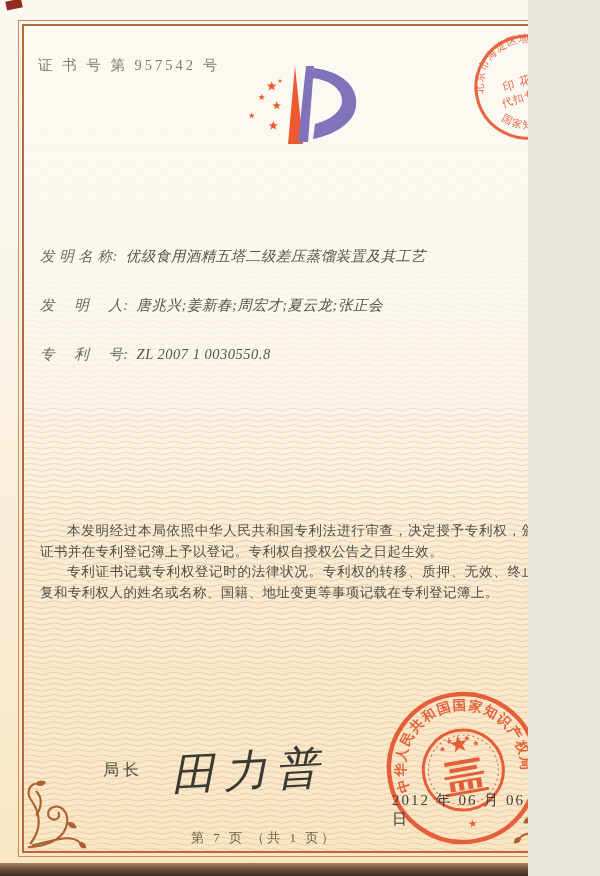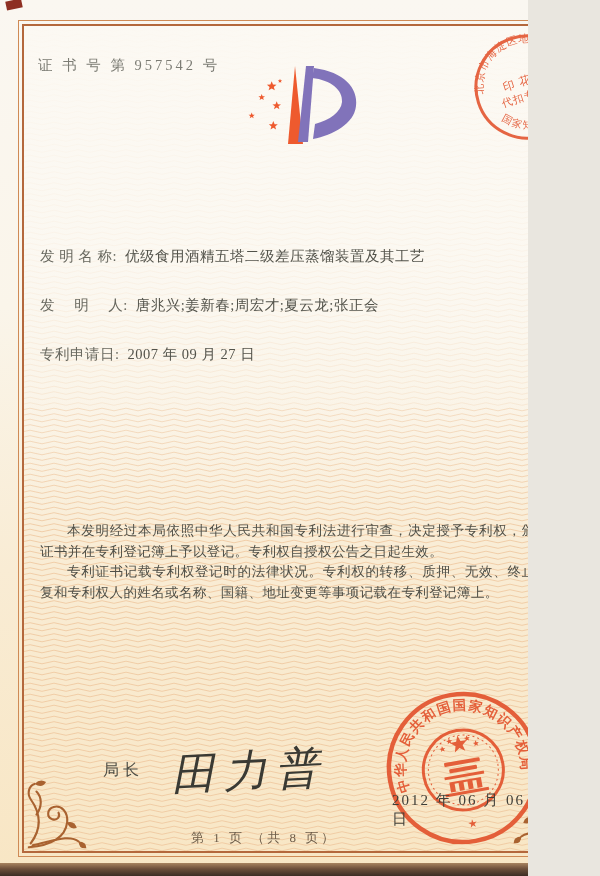--- a/index.html
+++ b/index.html
@@ -19,21 +19,21 @@
   .fade-top{position:absolute;left:24px;top:26px;width:555px;height:500px;
     background:linear-gradient(180deg,rgba(252,249,243,.95) 0%,rgba(252,249,243,.75) 45%,rgba(252,249,243,0) 100%);}
   .content{position:absolute;left:0;top:0;width:100%;height:100%;}
 
   .cert-no{position:absolute;left:38px;top:56px;font-size:14.5px;letter-spacing:3px;color:#7c7c74;}
   .logo{position:absolute;left:225px;top:54px;width:150px;height:105px;}
   .title{position:absolute;left:0;top:164px;width:100%;text-align:center;
     font-size:31px;letter-spacing:22px;text-indent:22px;color:#575c55;font-weight:500;}
 
   .fields{position:absolute;left:40px;top:246px;width:522px;}
-  .field-row{margin-bottom:28px;font-size:14.5px;line-height:21px;color:#5d5d55;letter-spacing:.5px;white-space:nowrap;}
+  .field-row{margin-bottom:28px;font-size:14.5px;line-height:21px;color:#5d5d55;letter-spacing:.5px;white-space:nowrap;font-style:italic;}
   .field-label{color:#68685f;margin-right:8px;}
   .field-value{color:#53534b;}
 
   .body-text{position:absolute;left:40px;top:521px;width:524px;
     font-size:13.5px;line-height:20.5px;color:#4f4f47;text-align:justify;letter-spacing:.4px;}
   .body-text p{margin:0;text-indent:2em;}
 
   .sign-row{position:absolute;left:92px;top:742px;display:flex;align-items:flex-start;}
   .sign-title{font-size:16px;color:#4c4c44;letter-spacing:4px;margin-top:18px;margin-left:11px;}
   .sign-name{font-size:44px;color:#3a3a34;margin-left:28px;font-style:italic;
@@ -239,37 +239,37 @@
 
 
     <div class="fields">
       <div class="field-row">
         <span class="field-label">发 明 名 称:</span><span class="field-value">优级食用酒精五塔二级差压蒸馏装置及其工艺</span>
       </div>
       <div class="field-row">
         <span class="field-label">发　 明　 人:</span><span class="field-value">唐兆兴;姜新春;周宏才;夏云龙;张正会</span>
       </div>
       <div class="field-row">
-        <span class="field-label">专利申请日:</span><span class="field-value">2007 年 09 月 27 日</span>
+        <span class="field-label">专　 利　 号:</span><span class="field-value">ZL 2007 1 0030550.8</span>
       </div>
     </div>
 
     <div class="body-text">
       <p>本发明经过本局依照中华人民共和国专利法进行审查，决定授予专利权，颁发本证书并在专利登记簿上予以登记。专利权自授权公告之日起生效。</p>
       <p>专利证书记载专利权登记时的法律状况。专利权的转移、质押、无效、终止、恢复和专利权人的姓名或名称、国籍、地址变更等事项记载在专利登记簿上。</p>
     </div>
 
     <div class="sign-row">
       <span class="sign-title">局长</span>
       <span class="sign-name">田力普</span>
     </div>
 
     <div class="seal-date">2012 年 06 月 06 日</div>
 
-    <div class="footer-page">第 1 页 （共 8 页）</div>
+    <div class="footer-page">第 7 页 （共 1 页）</div>
 
     <svg class="tax-seal" viewBox="0 0 122 122">
       <g transform="rotate(-18 61 61)" fill="#e2512b">
         <circle cx="61" cy="61" r="51" fill="none" stroke="#e2512b" stroke-width="3"></circle>
         <defs>
           <path id="taxTop" d="M 20,76 A 44,44 0 1 1 102,76"></path>
           <path id="taxBot" d="M 24,80 A 42,42 0 0 0 98,80"></path>
         </defs>
         <text font-size="10.5" letter-spacing="1" font-family="Liberation Serif,serif">
           <textPath href="#taxTop" startOffset="50%" text-anchor="middle">北京市海淀区地方税务局</textPath>

